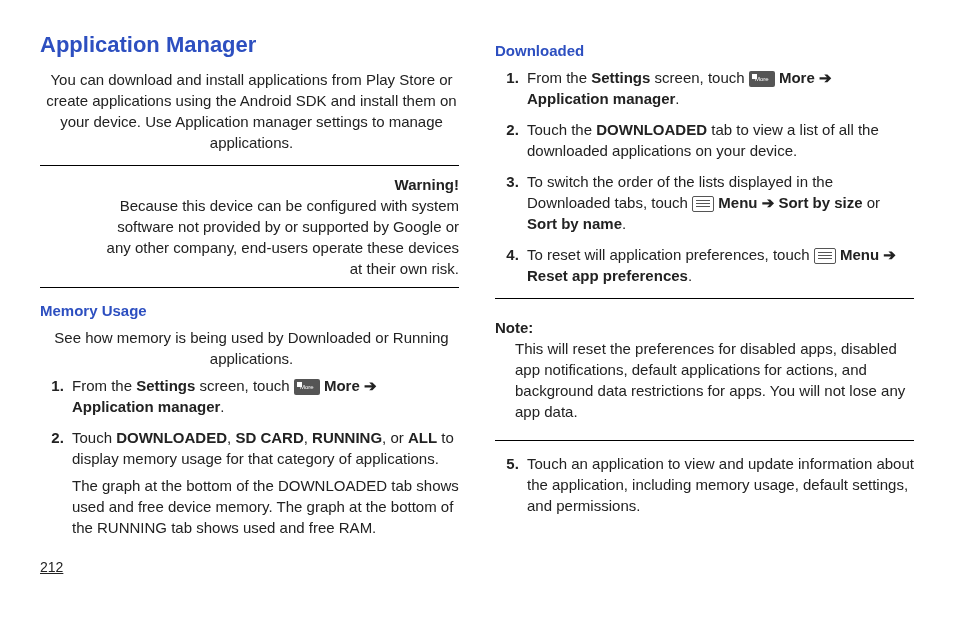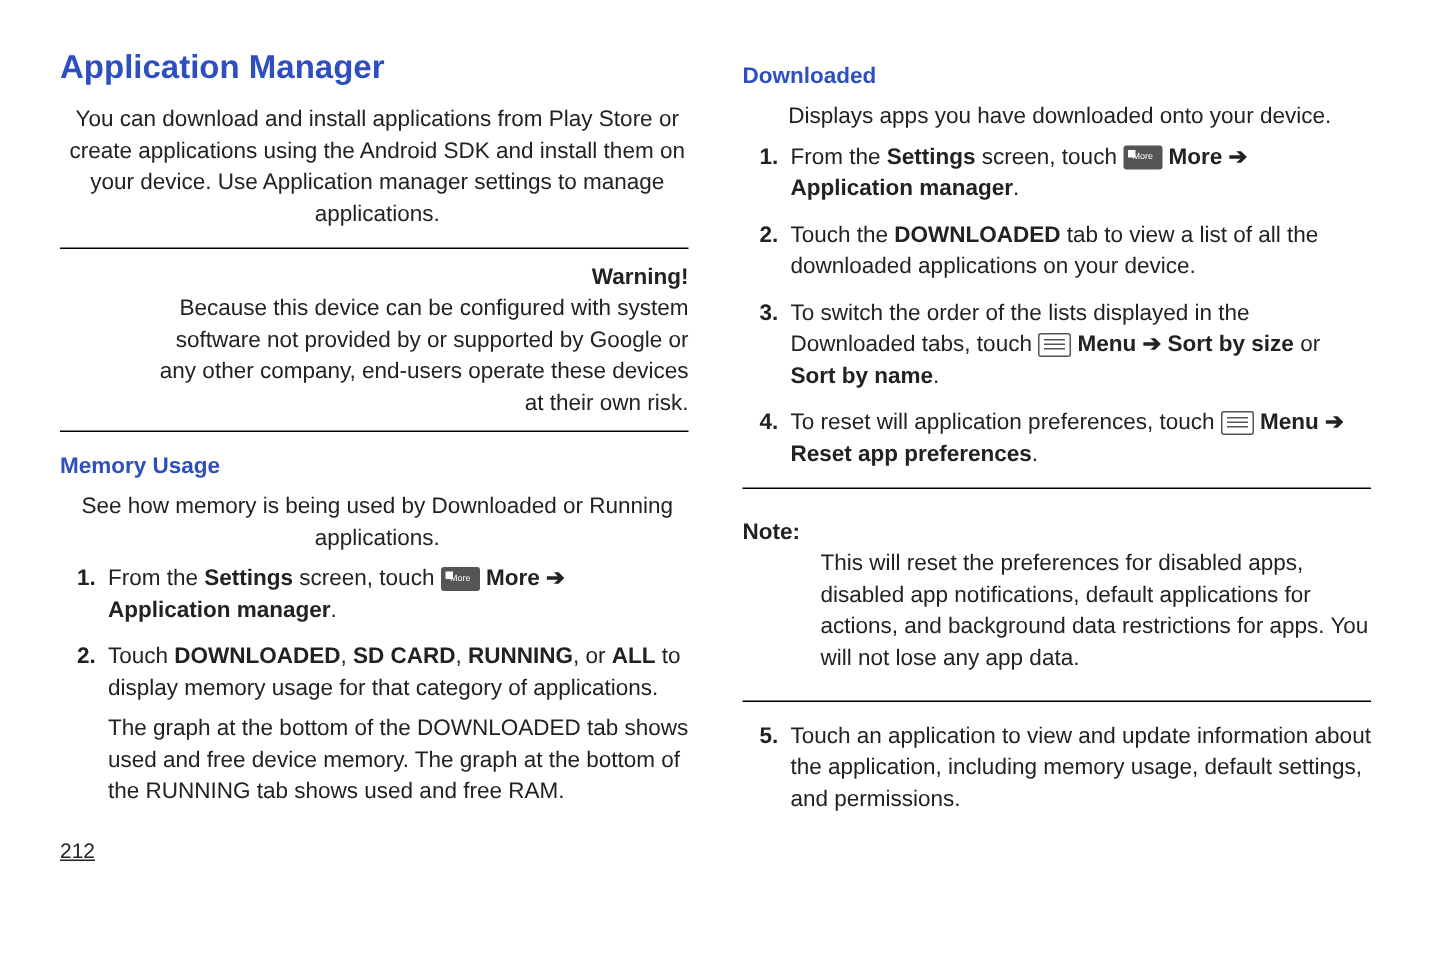--- a/index.html
+++ b/index.html
@@ -57,21 +57,21 @@
       border-top: 1px solid #000;
       border-bottom: 1px solid #000;
       padding: 18px 0;
       margin: 12px 0;
     }
     .note-label {
       font-weight: bold;
     }
     .note-text {
       display: block;
-      margin-left: 52px;
+      margin-left: 20px;
     }
     ol {
       padding-left: 28px;
       margin: 6px 0;
     }
     ol li {
       padding-left: 4px;
       margin-bottom: 10px;
     }
     ol li::marker {
@@ -159,21 +159,20 @@
         <span>Touch </span><span class="bold">DOWNLOADED</span><span>, </span><span class="bold">SD CARD</span><span>, </span><span class="bold">RUNNING</span><span>, or </span><span class="bold">ALL</span><span> to display memory usage for that category of applications.</span>
         <p class="indent-para">The graph at the bottom of the DOWNLOADED tab shows used and free device memory. The graph at the bottom of the RUNNING tab shows used and free RAM.</p>
       </li>
     </ol>
 
     <div class="page-num">212</div>
   </div>
 
   <div class="col">
     <h2>Downloaded</h2>
-    <p class="intro">Displays apps you have downloaded onto your device.</p>
 
     <ol>
       <li>
         <span>From the </span><span class="bold">Settings</span><span> screen, touch </span><span class="icon-more">More</span>
         <span class="bold">More</span>
         <span class="arrow">➔</span>
         <span class="bold">Application manager</span><span>.</span>
       </li>
       <li>
         <span>Touch the </span><span class="bold">DOWNLOADED</span><span> tab to view a list of all the downloaded applications on your device.</span>

